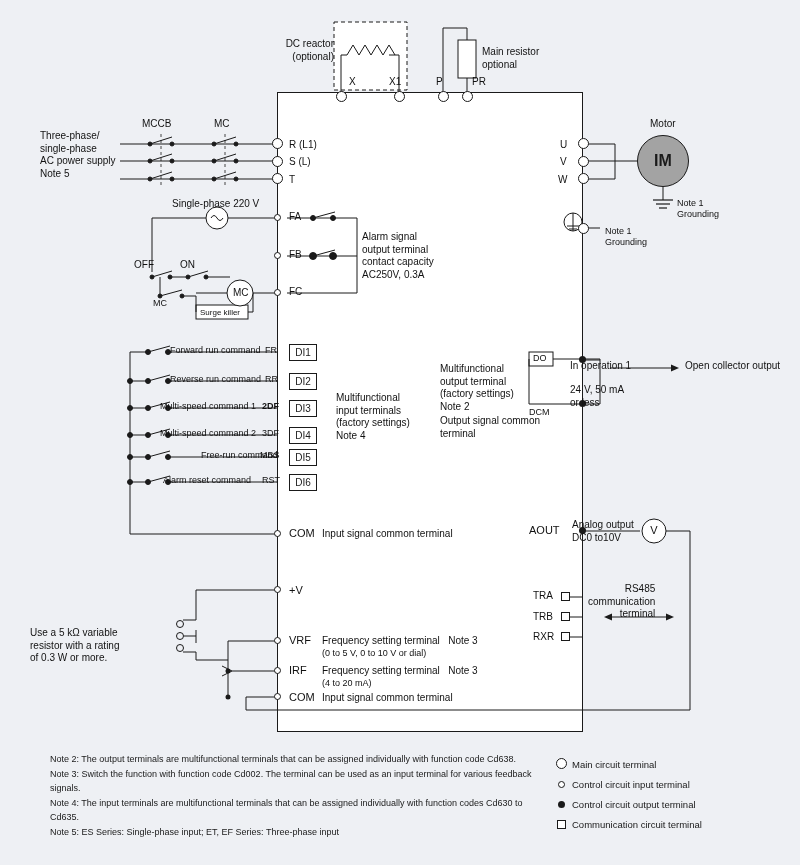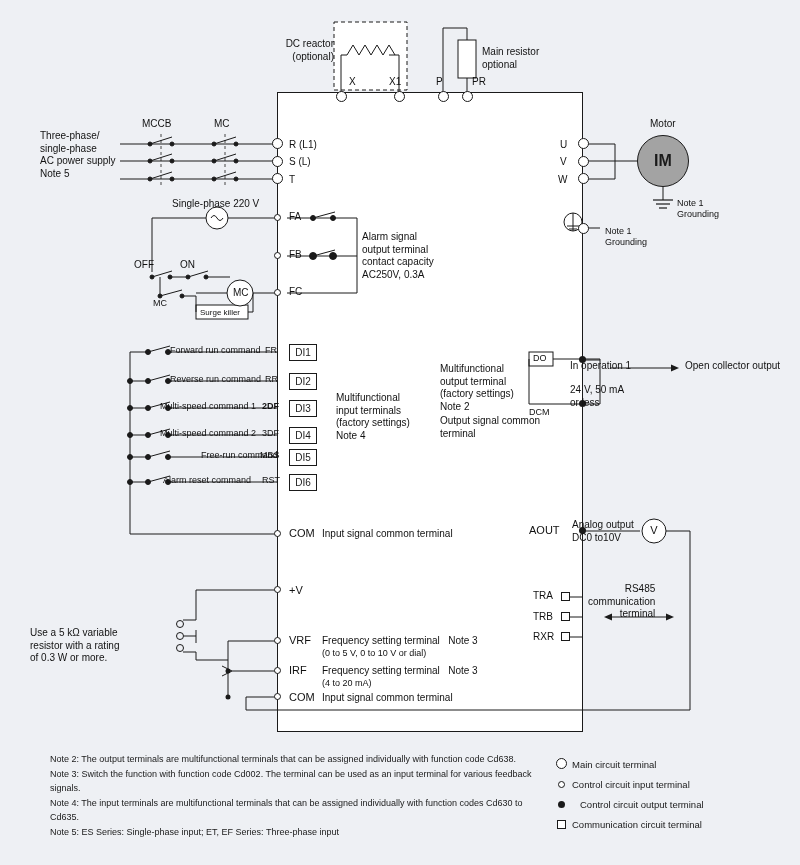--- a/index.html
+++ b/index.html
@@ -476,18 +476,18 @@
     <div>Note 5: ES Series: Single-phase input; ET, EF Series: Three-phase input</div>
   </div>
 
   <div class="term-main" style="left:556px; top:758px;"></div>
   <div class="legend-row" style="left:572px; top:759px;">Main circuit terminal</div>
 
   <div class="term-o" style="left:558px; top:781px;"></div>
   <div class="legend-row" style="left:572px; top:779px;">Control circuit input terminal</div>
 
   <div class="term-dot" style="left:558px; top:801px;"></div>
-  <div class="legend-row" style="left:572px; top:799px;margin-left:8px;">Control circuit output terminal</div>
+  <div class="legend-row" style="left:572px; top:799px;">Control circuit output terminal</div>
 
   <div class="term-sq" style="left:557px; top:820px;"></div>
   <div class="legend-row" style="left:572px; top:819px;">Communication circuit terminal</div>
 
 </div>
 
 </body></html>

